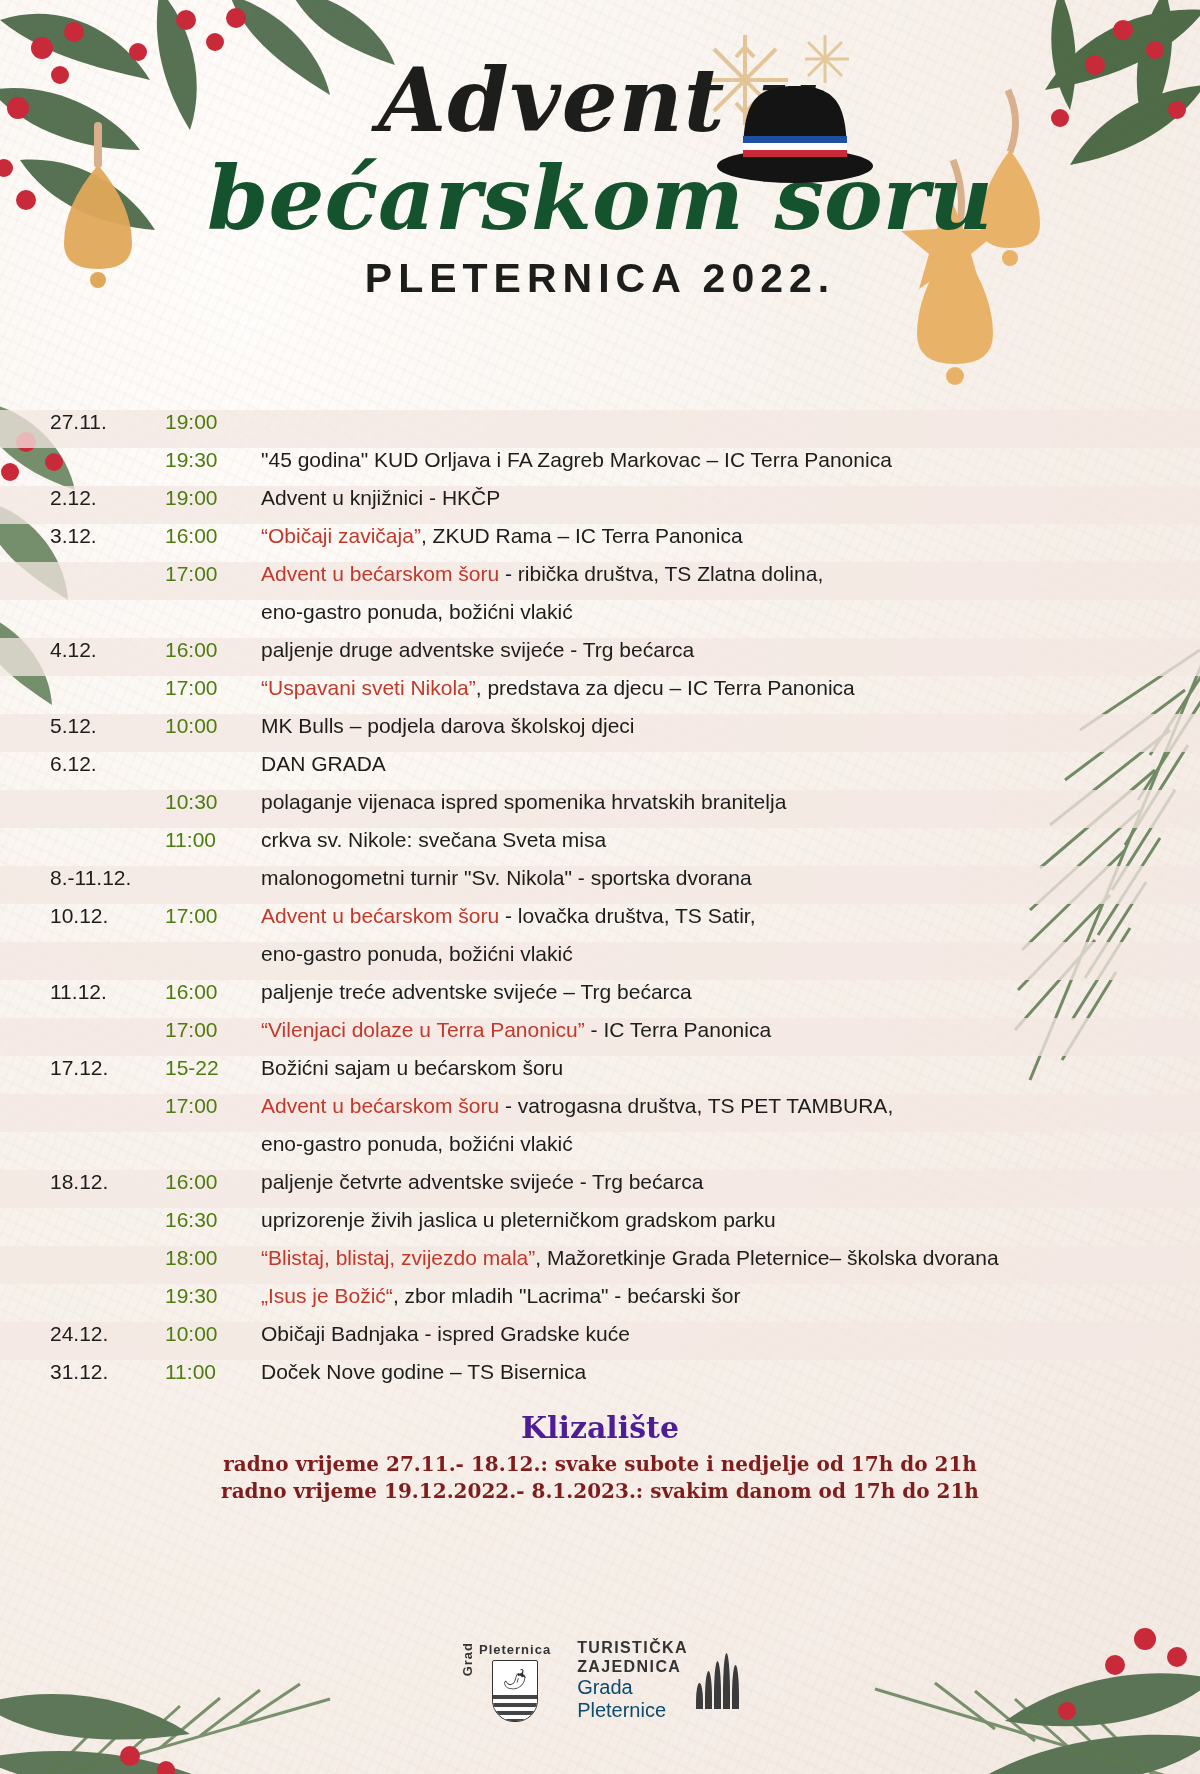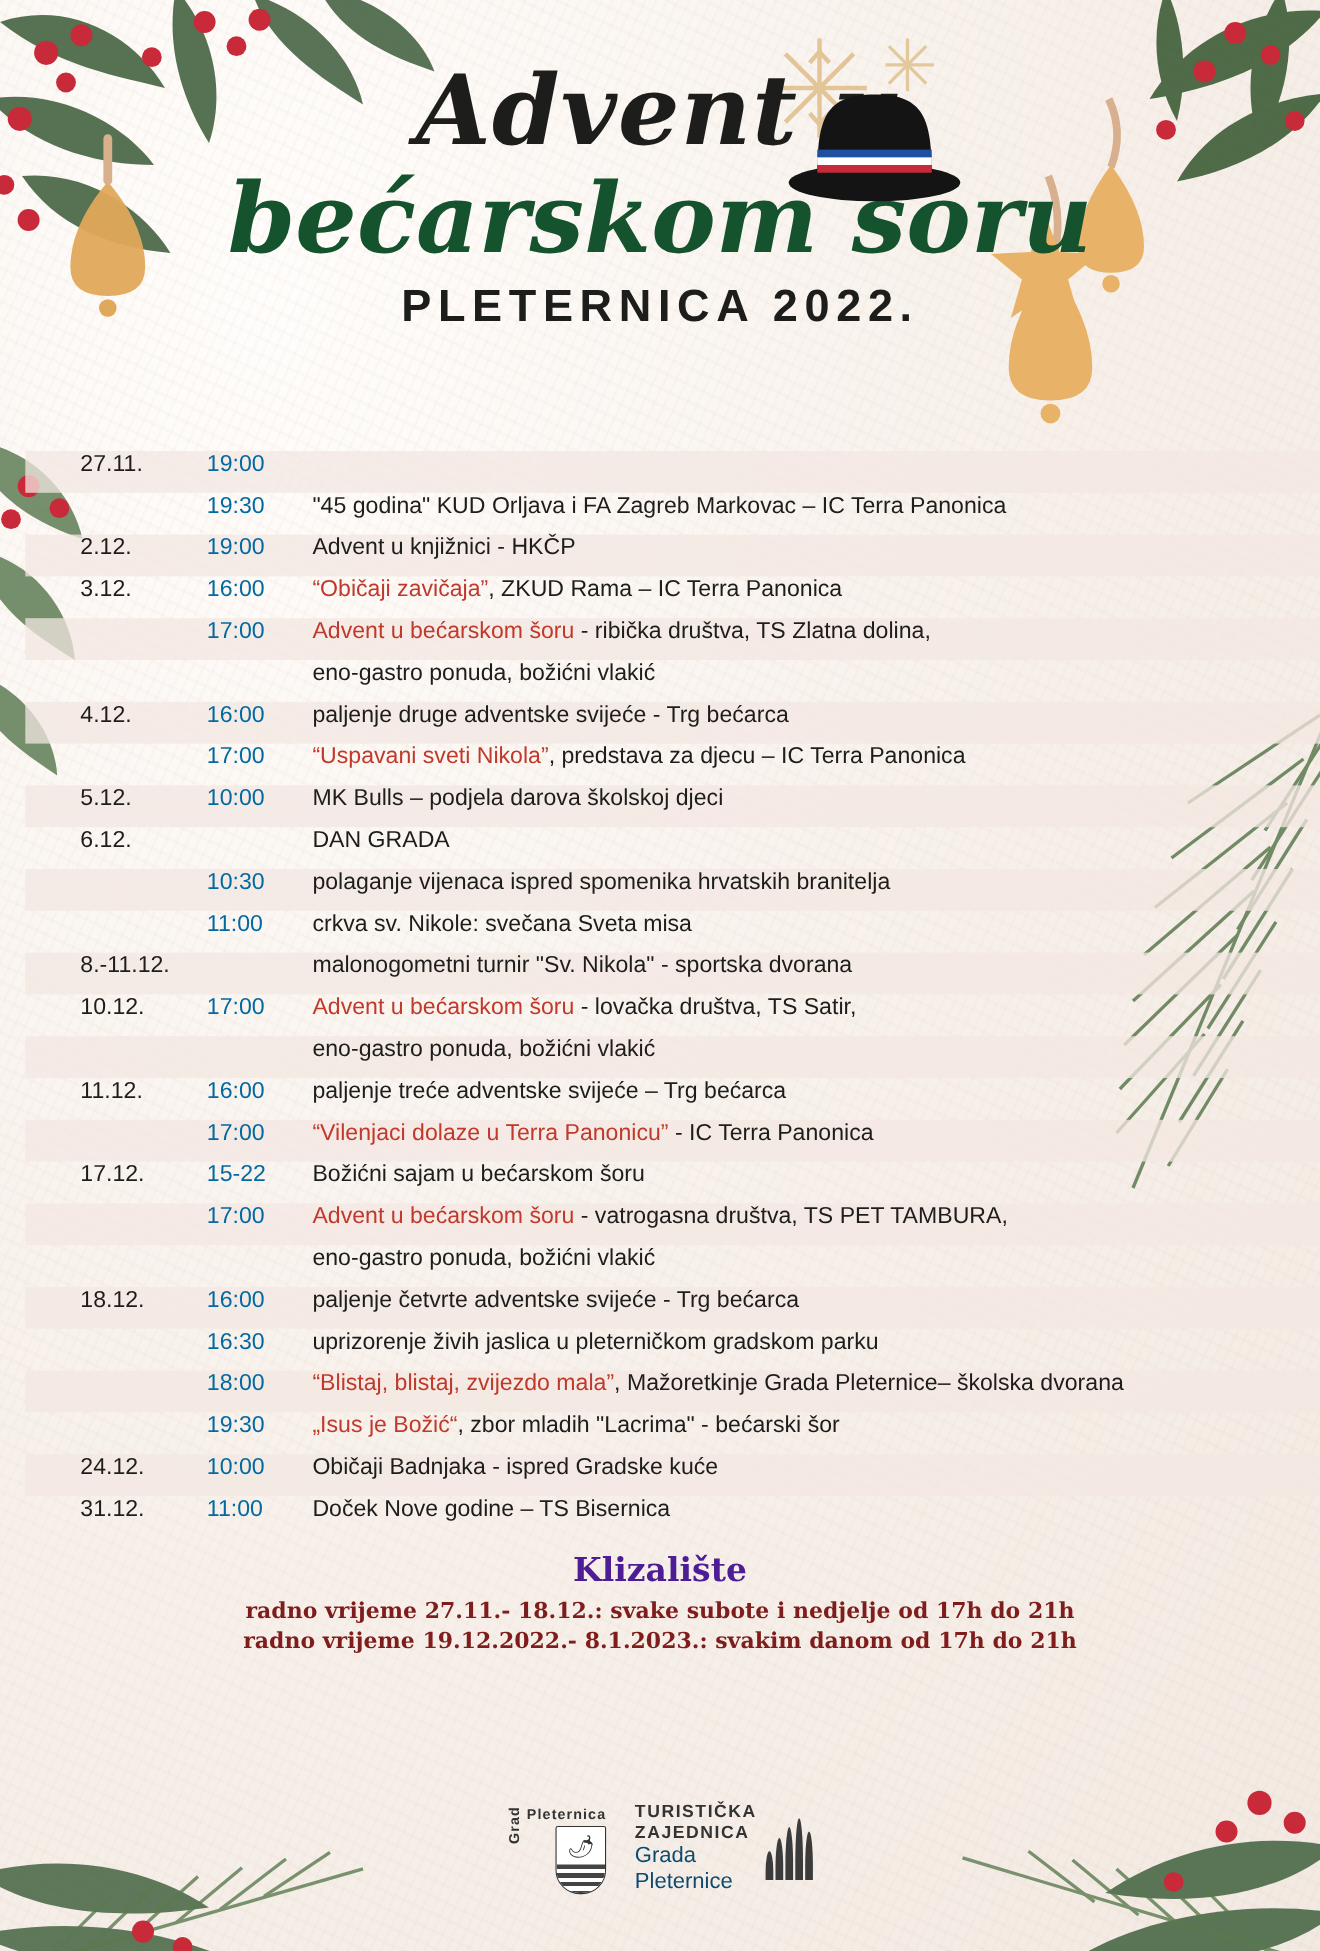--- a/index.html
+++ b/index.html
@@ -66,41 +66,40 @@
     color: #1d1d1b;
     margin-top: 10px;
   }
 
   
   .program {
     position: absolute;
     left: 0; right: 0;
     top: 410px;
     z-index: 4;
-    margin-left: 23px;
   }
   .row {
     display: flex;
     align-items: baseline;
     height: 38px;
     padding-left: 50px;
     padding-right: 40px;
   }
   .row.stripe { background: rgba(243,231,226,.75); }
   .col-date {
     width: 115px;
     flex: 0 0 115px;
     font-size: 21px;
     color: #1d1d1b;
   }
   .col-time {
     width: 96px;
     flex: 0 0 96px;
     font-size: 21px;
-    color: #0369a1;
+    color: #4d7c0f;
   }
   .col-desc {
     flex: 1 1 auto;
     font-size: 21px;
     color: #1d1d1b;
     white-space: nowrap;
   }
   .hl { color: #c0392b; }
 
   
@@ -500,21 +499,21 @@
 
 <div class="rink">
   <div class="rink-title">Klizalište</div>
   <div class="rink-line">radno vrijeme 27.11.- 18.12.: svake subote i nedjelje od 17h do 21h</div>
   <div class="rink-line">radno vrijeme 19.12.2022.- 8.1.2023.: svakim danom od 17h do 21h</div>
 </div>
 
 <div class="footer">
   <div class="logo-grad">
     <span class="vtext">Grad</span>
-    <div style="display:flex;flex-direction:column;align-items:flex-end;gap:3px;">
+    <div style="display:flex;flex-direction:column;align-items:center;gap:3px;">
       <span class="htext">Pleternica</span>
       <div class="shield">
         <div class="deer">🌶</div>
         <div class="bars"></div>
       </div>
     </div>
   </div>
 
   <div class="logo-tz">
     <div class="tz-text">

